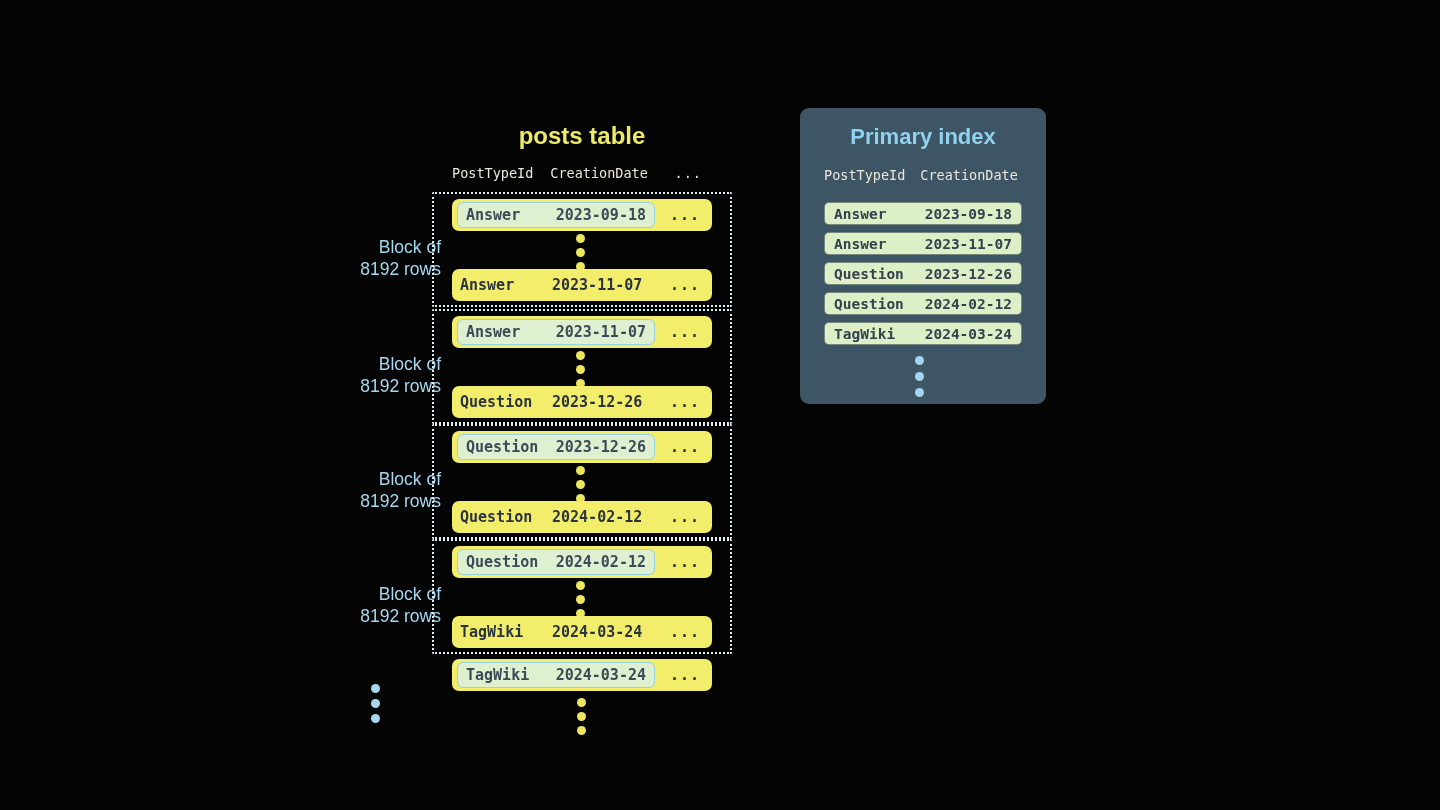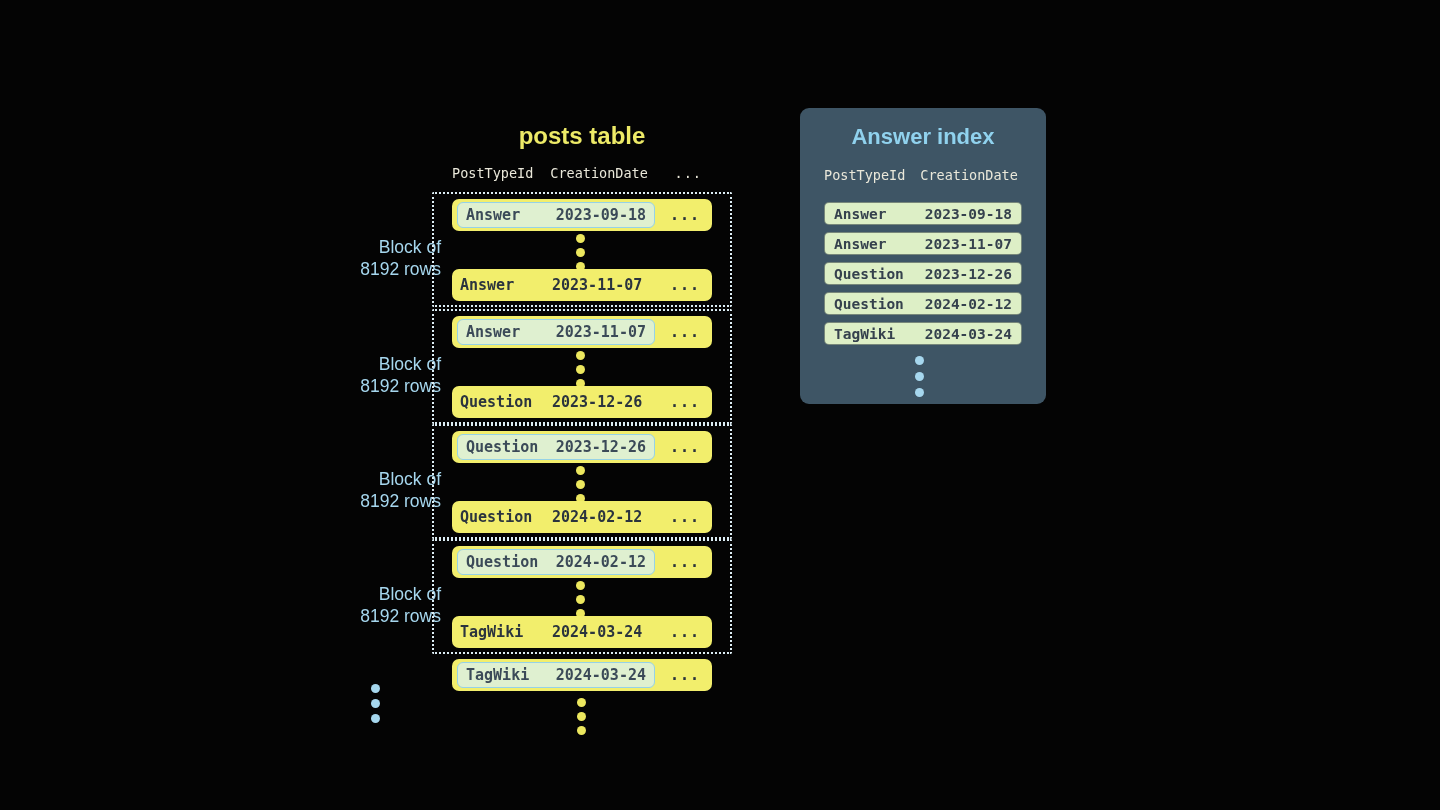--- a/index.html
+++ b/index.html
@@ -217,21 +217,21 @@
 
   <div class="abs dot y" style="left:577px;top:698px;"></div>
   <div class="abs dot y" style="left:577px;top:712px;"></div>
   <div class="abs dot y" style="left:577px;top:726px;"></div>
 
   <div class="abs dot b" style="left:371px;top:684px;"></div>
   <div class="abs dot b" style="left:371px;top:699px;"></div>
   <div class="abs dot b" style="left:371px;top:714px;"></div>
 
   <div class="abs panel">
-    <div class="panel-title">Answer index</div>
+    <div class="panel-title">Primary index</div>
     <div class="col-header index-header">
       <span class="col1">PostTypeId</span>
       <span class="col2">CreationDate</span>
     </div>
 
     <div class="ipill" style="top:94px;">
       <span>Answer</span>
       <span>2023-09-18</span>
     </div>
     <div class="ipill" style="top:124px;">

